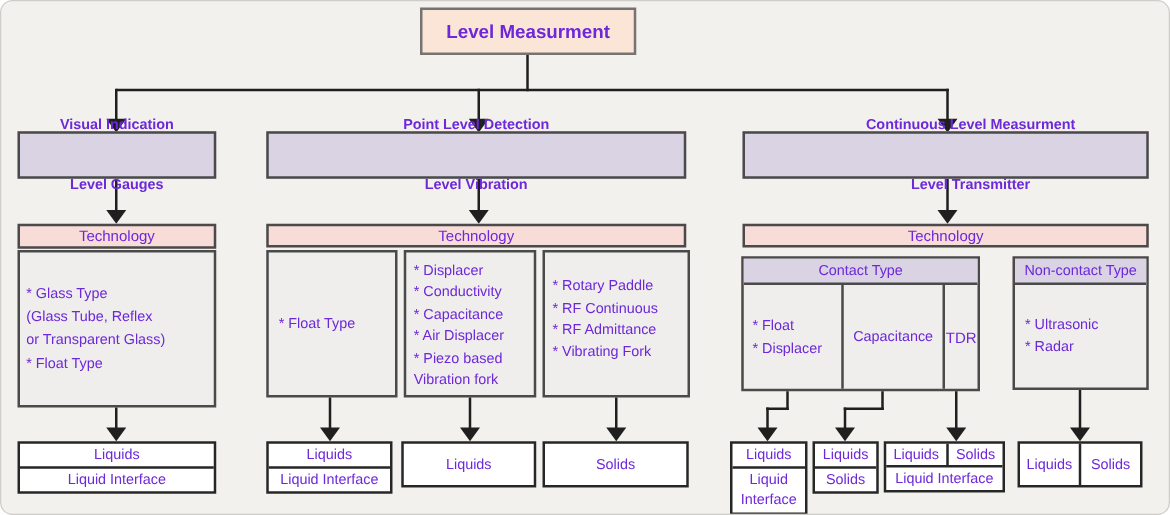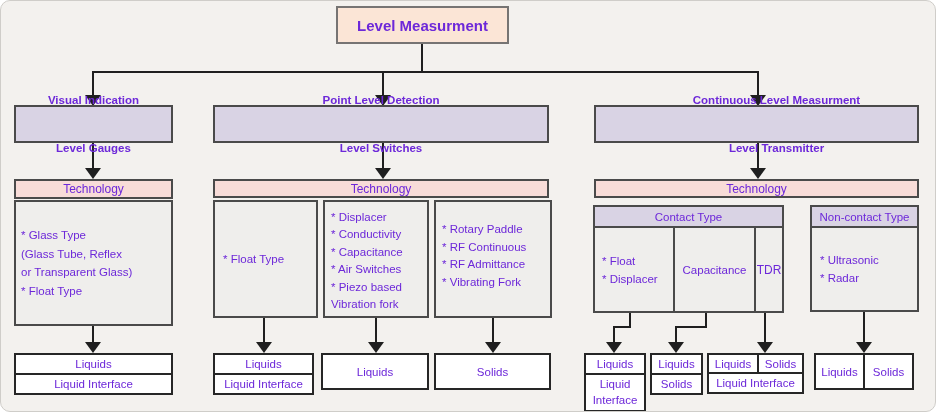--- a/index.html
+++ b/index.html
@@ -125,31 +125,31 @@
   <div class="ln" style="left:91px; top:325px; width:2px; height:17px;"></div>
   <div class="ah" style="left:84px; top:341px;"></div>
 
   <div class="box wtab" id="lo">
     <div class="row">Liquids</div>
     <div class="row rb">Liquid Interface</div>
   </div>
 
   <div class="box hdr" id="mh">
     <div>Point Level Detection</div>
-    <div>Level Switches</div>
+    <div>Level Vibration</div>
   </div>
   <div class="box tech" id="mt">Technology</div>
   <div class="box content" id="m1">
       <div>* Float Type</div>
     </div>
   <div class="box content" id="m2">
       <div>* Displacer</div>
       <div>* Conductivity</div>
       <div>* Capacitance</div>
-      <div>* Air Switches</div>
+      <div>* Air Displacer</div>
       <div>* Piezo based</div>
       <div>Vibration fork</div>
     </div>
   <div class="box content" id="m3">
       <div>* Rotary Paddle</div>
       <div>* RF Continuous</div>
       <div>* RF Admittance</div>
       <div>* Vibrating Fork</div>
     </div>
 

